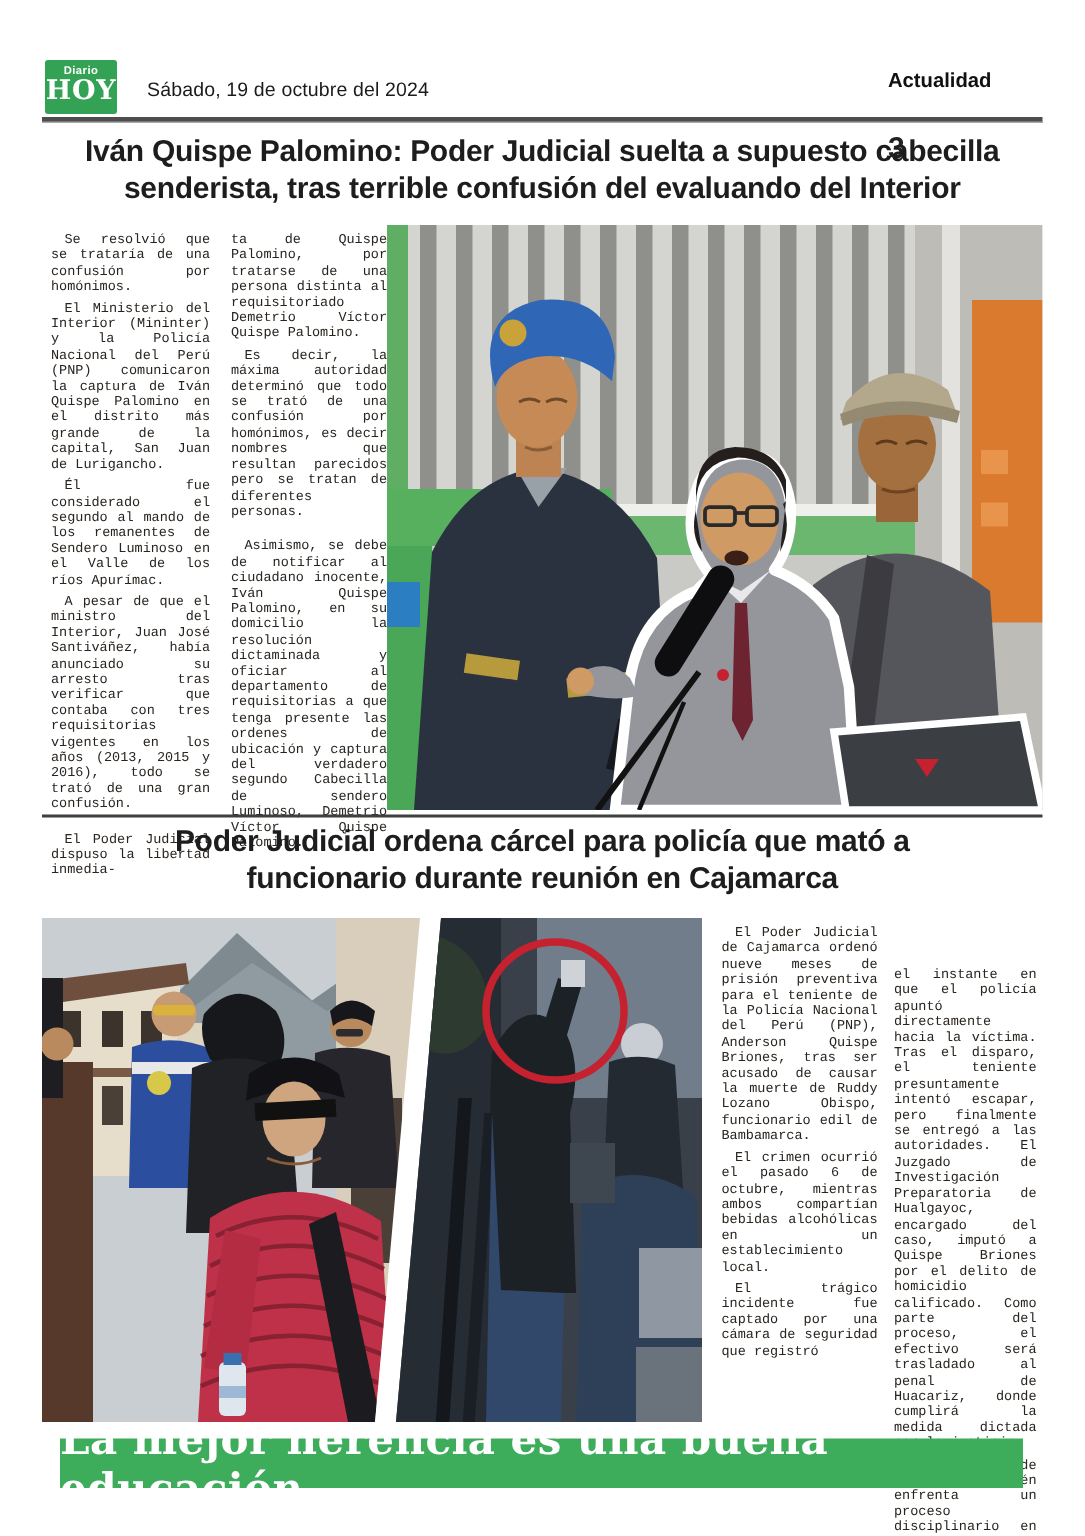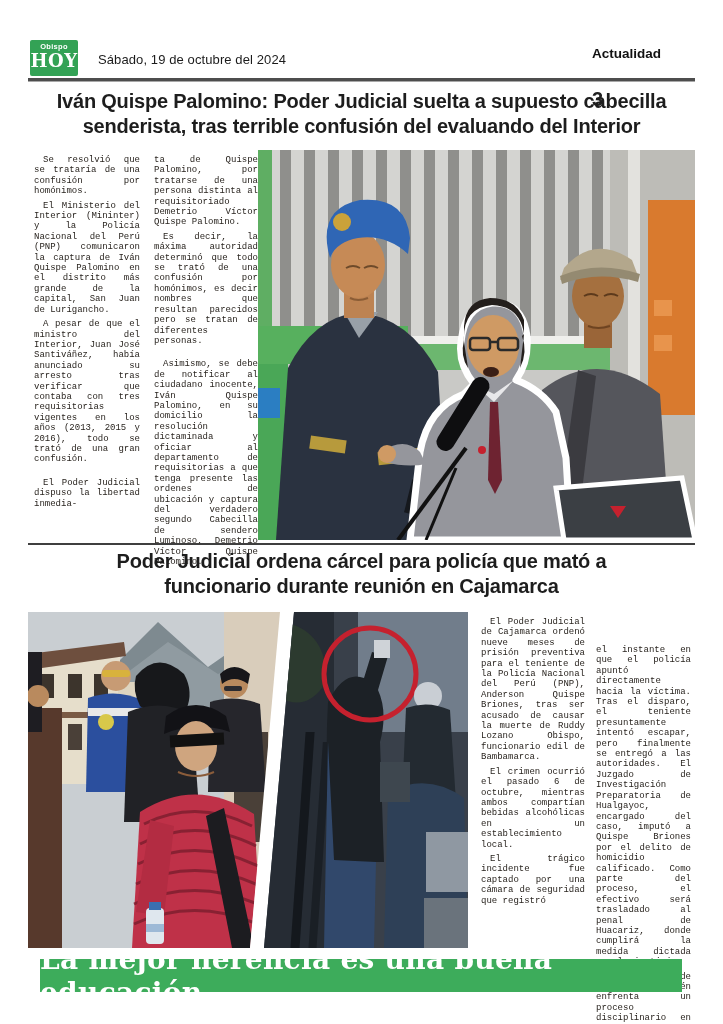--- a/index.html
+++ b/index.html
@@ -46,36 +46,37 @@
                  display:flex;align-items:center;justify-content:center;}
   .footer-text{font-family:"DejaVu Serif",serif;font-weight:bold;font-size:28px;color:#ffffff;letter-spacing:.3px;}
 </style>
 </head>
 <body>
 
 <div class="page">
 
   <header class="masthead">
     <div class="logo">
-      <span class="logo-small">Obispo</span>
+      <span class="logo-small">Diario</span>
       <span class="logo-big">HOY</span>
     </div>
     <span class="date">Sábado, 19 de octubre del 2024</span>
     <div class="section-block">
       <span class="section">Actualidad</span>
       <span class="pagenum">3</span>
     </div>
   </header>
   <div class="rule"></div>
 
   <h1 class="headline h1"><span class="inner">Iván Quispe Palomino: Poder Judicial suelta a supuesto cabecilla senderista, tras terrible confusión del evaluando del Interior</span></h1>
 
   <div class="col a1c1">
     <p>Se resolvió que se trataría de una confusión por homónimos.</p>
     <p>El Ministerio del Interior (Mininter) y la Policía Nacional del Perú (PNP) comunicaron la captura de Iván Quispe Palomino en el distrito más grande de la capital, San Juan de Lurigancho.</p>
+    <p>Él fue considerado el segundo al mando de los remanentes de Sendero Luminoso en el Valle de los ríos Apurímac.</p>
     <p>A pesar de que el ministro del Interior, Juan José Santiváñez, había anunciado su arresto tras verificar que contaba con tres requisitorias vigentes en los años (2013, 2015 y 2016), todo se trató de una gran confusión.</p>
     <p class="gap-top">El Poder Judicial dispuso la libertad inmedia-</p>
   </div>
   <div class="col a1c2">
     <p style="text-indent:0">ta de Quispe Palomino, por tratarse de una persona distinta al requisitoriado Demetrio Víctor Quispe Palomino.</p>
     <p>Es decir, la máxima autoridad determinó que todo se trató de una confusión por homónimos, es decir nombres que resultan parecidos pero se tratan de diferentes personas.</p>
     <p class="gap-top">Asimismo, se debe de notificar al ciudadano inocente, Iván Quispe Palomino, en su domicilio la resolución dictaminada y oficiar al departamento de requisitorias a que tenga presente las ordenes de ubicación y captura del verdadero segundo Cabecilla de sendero Luminoso, Demetrio Víctor Quispe Palomino.</p>
   </div>
 
   <div class="photo1">

